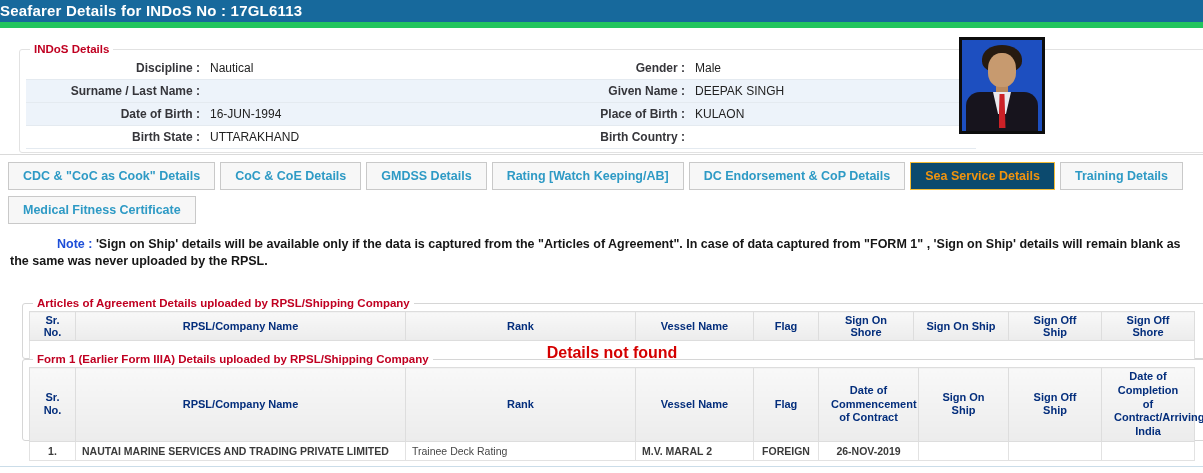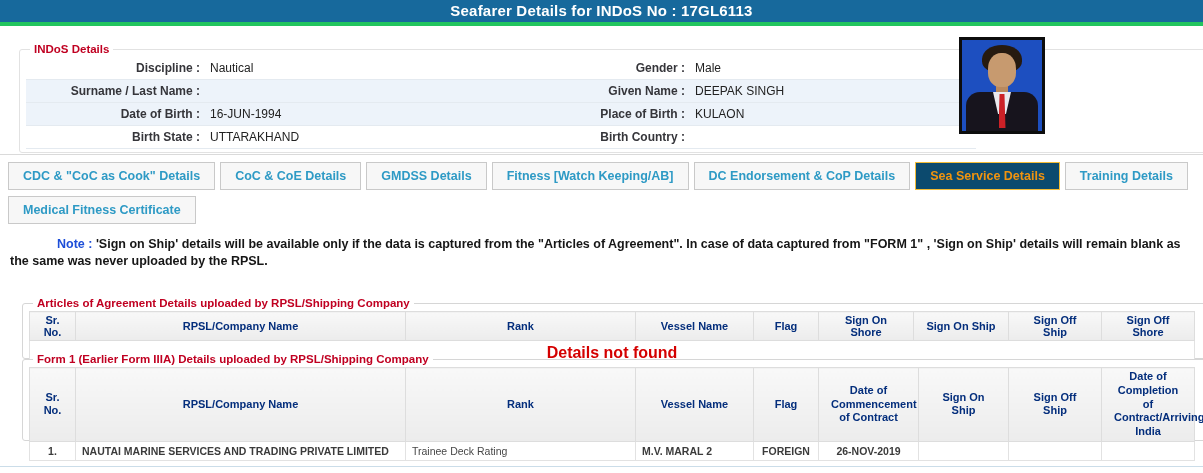--- a/index.html
+++ b/index.html
@@ -1,22 +1,22 @@
 <!DOCTYPE html>
 <html><head>
 <meta charset="utf-8">
 <style>
   html,body{margin:0;padding:0;background:#fff;}
   body{font-family:"Liberation Sans",sans-serif;-webkit-font-smoothing:antialiased;}
   #page{position:relative;width:1203px;height:473px;background:#fff;overflow:hidden;}
 
   
   .titlebar{position:absolute;left:0;top:0;width:100%;height:22px;background:#17699C;
-    border-bottom:4px solid #22c55e;color:#fff;font-size:15px;font-weight:bold;
-    text-align:center;line-height:22px;letter-spacing:.2px;}
+    border-bottom:6px solid #22c55e;color:#fff;font-size:15px;font-weight:bold;
+    line-height:22px;letter-spacing:.2px;}
 
   
   fieldset{position:absolute;border:1px solid #d6d6d6;border-radius:3px;margin:17px;padding:0 6px 4px 6px;background:#fff;}
   legend{color:#C00021;font-weight:bold;font-size:11.5px;padding:0 4px;margin-left:4px;}
 
   
   #fs-indos{left:2px;top:26px;width:1185px;height:104px;border-color:#e2e2e2;}
   .indos-rows{margin-top:2px;width:950px;}
   .indos-row{display:grid;grid-template-columns:180px 298px 187px 285px;height:22px;line-height:22px;
     border-bottom:1px solid #e4eaf0;font-size:12px;}
@@ -101,21 +101,21 @@
   <div class="photo">
     <div class="ph-hair"></div>
     <div class="ph-neck"></div>
     <div class="ph-face"></div>
     <div class="ph-suit"></div>
     <div class="ph-shirt"></div>
     <div class="ph-tie"></div>
   </div>
 
   <div class="tabzone">
-    <span class="tab">CDC &amp; "CoC as Cook" Details</span><span class="tab">CoC &amp; CoE Details</span><span class="tab">GMDSS Details</span><span class="tab">Fitness [Watch Keeping/AB]</span><span class="tab">DC Endorsement &amp; CoP Details</span><span class="tab active">Sea Service Details</span><span class="tab">Training Details</span>
+    <span class="tab">CDC &amp; "CoC as Cook" Details</span><span class="tab">CoC &amp; CoE Details</span><span class="tab">GMDSS Details</span><span class="tab">Rating [Watch Keeping/AB]</span><span class="tab">DC Endorsement &amp; CoP Details</span><span class="tab active">Sea Service Details</span><span class="tab">Training Details</span>
     <br>
     <span class="tab">Medical Fitness Certificate</span>
   </div>
 
   <div class="note"><span class="note-prefix">Note :</span><span> 'Sign on Ship' details will be available only if the data is captured from the "Articles of Agreement". In case of data captured from "FORM 1" , 'Sign on Ship' details will remain blank as the same was never uploaded by the RPSL.</span></div>
 
   <fieldset id="fs-articles">
     <legend>Articles of Agreement Details uploaded by RPSL/Shipping Company</legend>
     <table class="grid">
       <colgroup>

